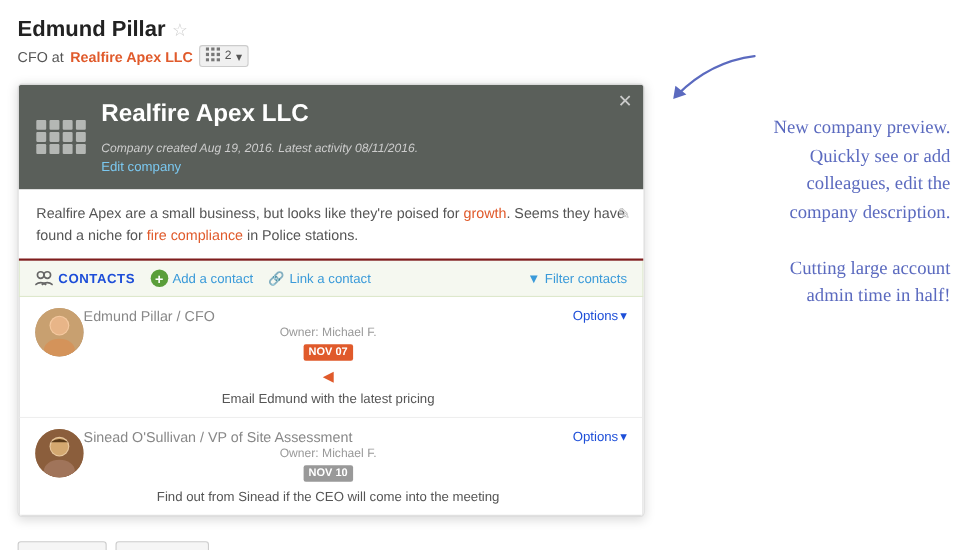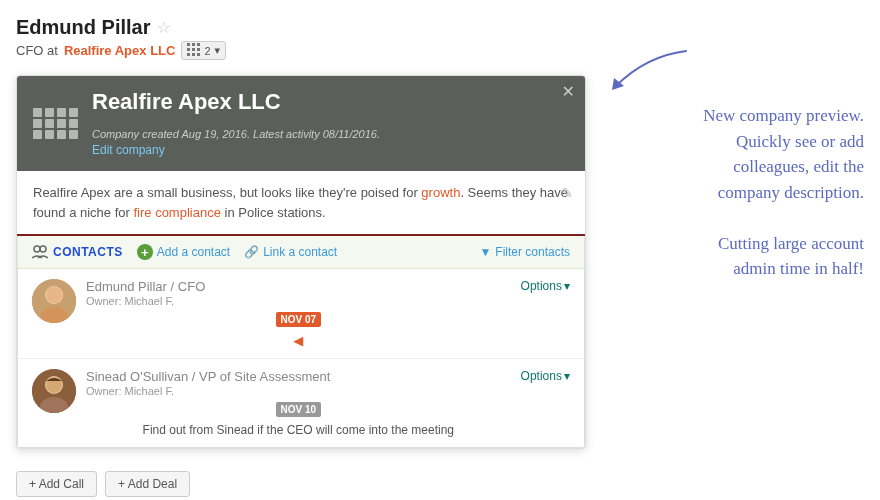--- a/index.html
+++ b/index.html
@@ -195,21 +195,20 @@
       cursor: pointer;
     }
 
     
     .contact-row {
       border: 1px solid #ddd;
       border-top: none;
       padding: 10px 14px;
       display: flex;
       align-items: flex-start;
-      gap: 10px;
       background: #fff;
     }
 
     .contact-row:not(:last-child) {
       border-bottom: 1px solid #eee;
     }
 
     .avatar {
       width: 44px;
       height: 44px;
@@ -247,20 +246,21 @@
 
     .contact-row-name span {
       font-weight: normal;
       color: #888;
     }
 
     .contact-row-owner {
       font-size: 11px;
       color: #999;
       margin-top: 1px;
+      text-align: center;
     }
 
     .contact-row-task {
       display: flex;
       align-items: center;
       gap: 6px;
       margin-top: 5px;
       flex-direction: column;
     }
 
@@ -275,21 +275,21 @@
     .task-badge.red { background: #e05a2b; }
     .task-badge.gray { background: #999; }
 
     .task-text {
       font-size: 12px;
       color: #555;
     }
 
     .options-btn {
       font-size: 12px;
-      color: #0f766e;
+      color: #1d4ed8;
       cursor: pointer;
       white-space: nowrap;
       display: flex;
       align-items: center;
       gap: 2px;
     }
 
     
     .bottom-actions {
       display: flex;
@@ -465,20 +465,21 @@
         <div class="contact-info">
           <div class="contact-row-name">
             <span>Edmund Pillar</span>
             <span> / </span>
             <span>CFO</span>
           </div>
           <div class="contact-row-owner">Owner: Michael F.</div>
           <div class="contact-row-task">
             <span class="task-badge red">NOV 07</span>
             <span style="color:#e05a2b;font-size:13px;">◀</span>
+            <span class="task-text">Email Edmund with the latest pricing</span>
           </div>
         </div>
         <div class="options-btn">
           <span>Options</span>
           <span>▾</span>
         </div>
       </div>
 
       <div class="contact-row">
 

